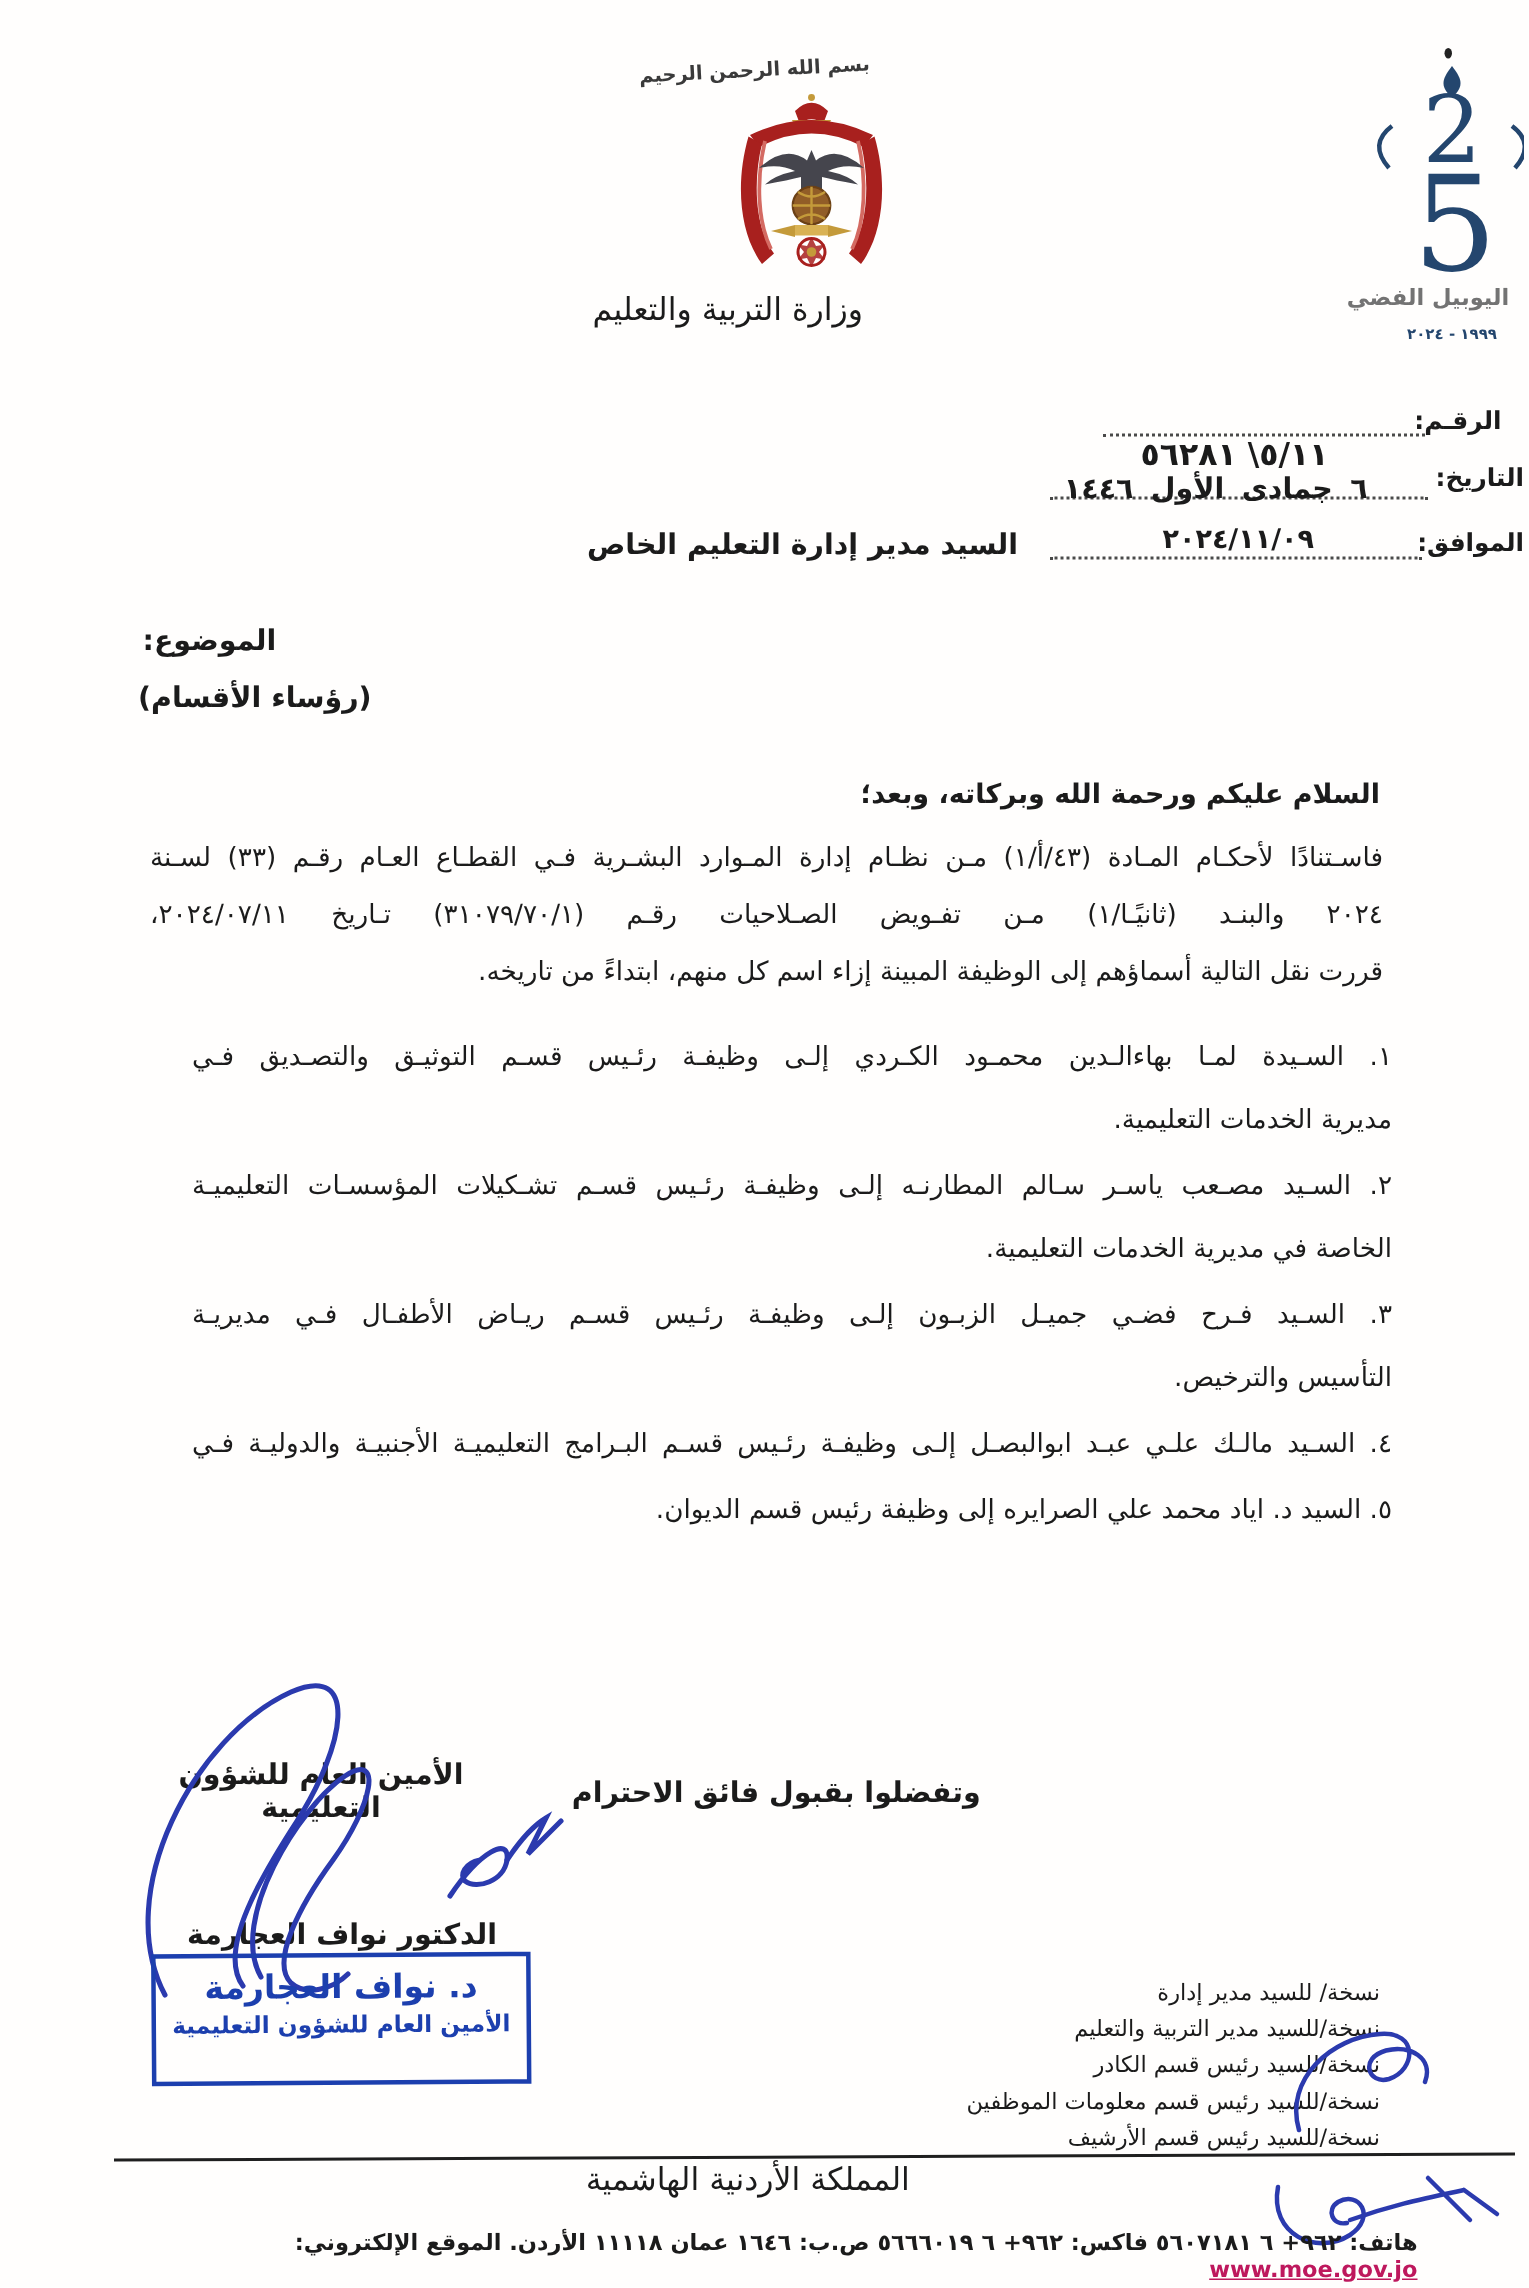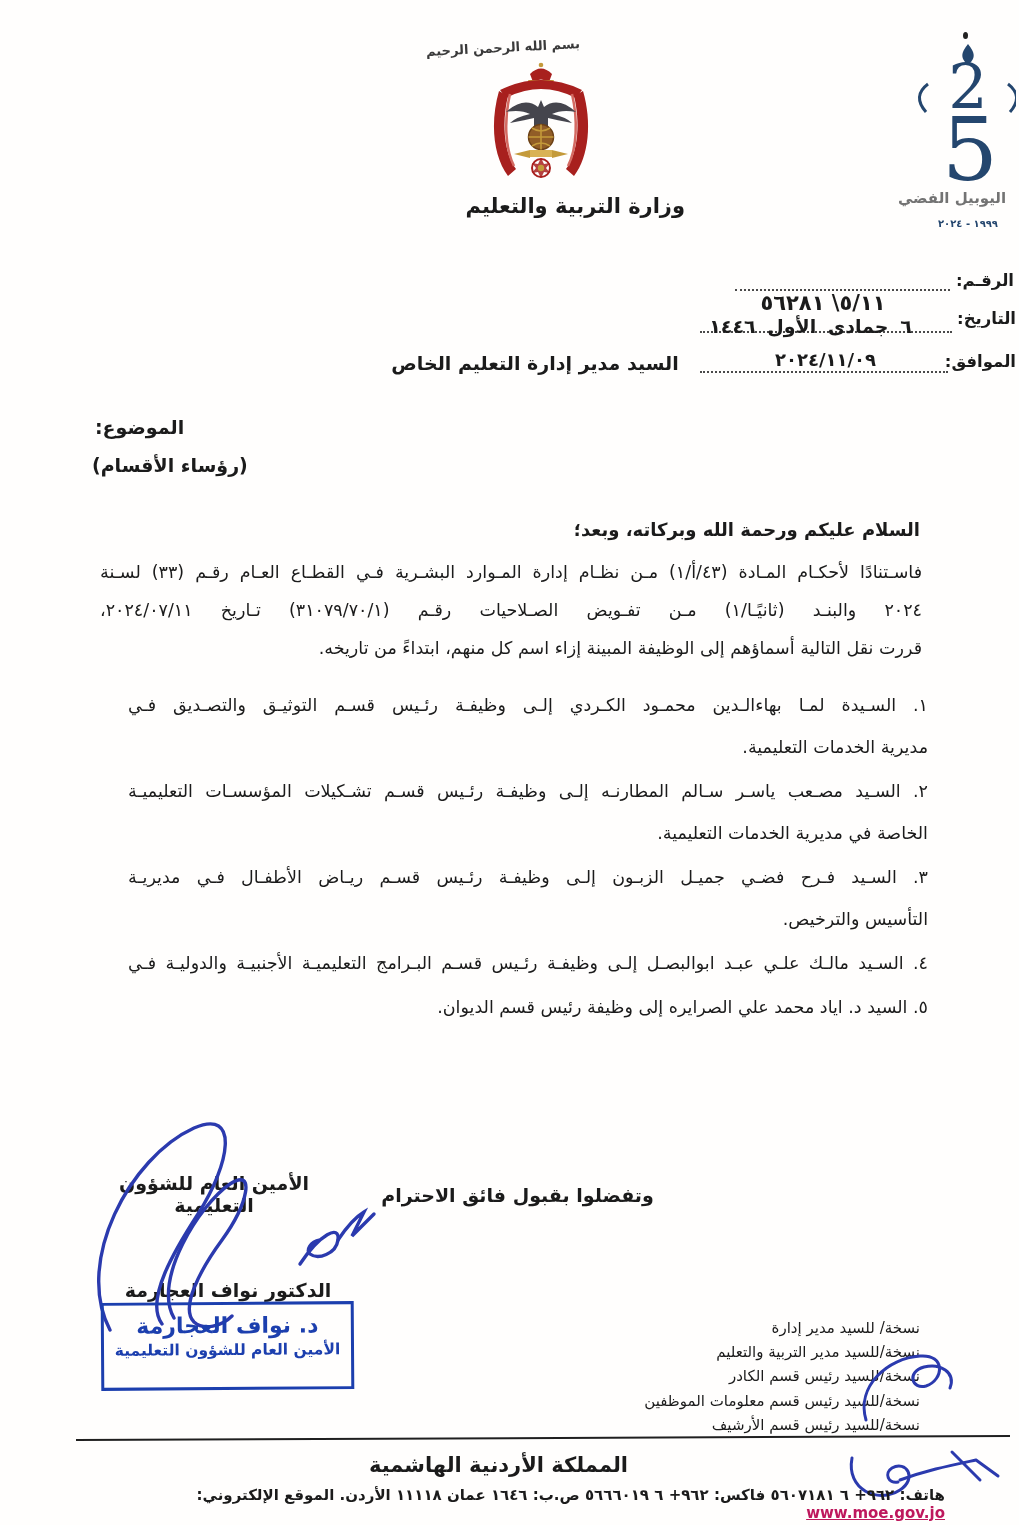--- a/index.html
+++ b/index.html
@@ -7,22 +7,22 @@
     position:relative;width:1019px;height:1525px;margin:0 auto;
     background:#fffefd;overflow:hidden;
     font-family:"DejaVu Sans",sans-serif;color:#1b1b1b;
   }
   .abs{position:absolute;}
   .rtl{direction:rtl;}
   
   .basmala{top:40px;left:408px;width:190px;text-align:center;font-size:13px;
     font-weight:700;color:#3a3a3a;transform:rotate(-3deg);}
   .emblem{top:60px;left:486px;}
-  .ministry-name{top:194px;left:395px;width:290px;text-align:right;
-    font-size:21px;font-weight:700;letter-spacing:0.5px;}
+  .ministry-name{top:194px;left:395px;width:290px;text-align:left;
+    font-size:21px;font-weight:400;letter-spacing:0.5px;}
   .jubilee{top:42px;left:886px;width:130px;}
   .jubilee-title{position:absolute;top:147px;left:6px;width:120px;text-align:center;
     font-size:15px;font-weight:700;color:#737373;}
   .jubilee-years{position:absolute;top:176px;left:50px;width:64px;text-align:center;
     font-size:10px;font-weight:700;color:#24466e;letter-spacing:1px;}
   .corner-dot{top:32px;left:963px;width:5px;height:7px;background:#222;border-radius:50%;}
   
   .ref-label{font-size:16.5px;font-weight:700;}
   .dotline{border-bottom:2px dotted #4a4a4a;height:0;}
   .ref-num-val{top:291px;left:733px;width:180px;text-align:center;font-size:21px;font-weight:700;
@@ -44,21 +44,21 @@
   .item .single{text-align:right;}
   .closing{top:1184px;left:330px;width:375px;text-align:center;font-size:19px;font-weight:700;}
   .sig-title{top:1172px;left:80px;width:268px;text-align:center;font-size:19px;font-weight:700;}
   .sig-name{top:1279px;left:108px;width:240px;text-align:center;font-size:19px;font-weight:700;}
   .stamp{top:1302px;left:101px;width:247px;height:82px;border:3.5px solid #1c3fae;
     text-align:center;color:#1c3fae;transform:rotate(-0.4deg);}
   .stamp-name{margin-top:8px;font-size:22px;font-weight:700;}
   .stamp-title{margin-top:3px;font-size:15.5px;font-weight:700;}
   .copies{top:1316px;right:99px;font-size:15px;line-height:24.2px;text-align:right;}
   .footer-rule{top:1437px;left:76px;width:934px;border-top:2.2px solid #1f1f1f;transform:rotate(-0.25deg);}
-  .kingdom{top:1441px;left:0;width:997px;text-align:center;font-size:21px;font-weight:700;margin-top:12px;}
+  .kingdom{top:1441px;left:0;width:997px;text-align:center;font-size:21px;font-weight:400;}
   .contact{top:1486px;right:74px;left:120px;text-align:right;font-size:15px;font-weight:600;}
   .website{font-weight:700;text-decoration:underline;color:#be185d;direction:ltr;unicode-bidi:embed;text-align:center;}
   .sig-svg{top:1112px;left:82px;}
   .scrawl-svg{top:1328px;left:848px;}
 </style>
 </head>
 <body>
 
 <div class="page">
 
@@ -95,21 +95,21 @@
       <path d="M122,42 Q138,54 124,70" stroke="#24466e" stroke-width="3" fill="none"></path>
       <text x="82" y="66" text-anchor="middle" font-family="DejaVu Serif, serif" font-size="62" fill="#24466e">2</text>
       <text x="84" y="138" text-anchor="middle" font-family="DejaVu Serif, serif" font-size="88" fill="#24466e">5</text>
     </svg>
     <div class="jubilee-title rtl">اليوبيل الفضي</div>
     <div class="jubilee-years">١٩٩٩ - ٢٠٢٤</div>
   </div>
 
   <div class="abs corner-dot"></div>
 
-  <div class="abs ref-label rtl" style="top:271px;right:5px;margin-left:28px;">الرقـم:</div>
+  <div class="abs ref-label rtl" style="top:271px;right:18px;margin-left:28px;">الرقـم:</div>
   <div class="abs dotline" style="top:289px;left:735px;width:215px;"></div>
   <div class="abs ref-num-val">٥٦٢٨١ \٥/١١</div>
 
   <div class="abs ref-label rtl" style="top:309px;right:3px;">التاريخ:</div>
   <div class="abs dotline" style="top:331px;left:700px;width:252px;"></div>
   <div class="abs ref-date-val rtl">٦ جمادى الأول ١٤٤٦</div>
 
   <div class="abs ref-label rtl" style="top:352px;right:3px;">الموافق:</div>
   <div class="abs dotline" style="top:371px;left:700px;width:248px;"></div>
   <div class="abs ref-corr-val rtl">٢٠٢٤/١١/٠٩</div>

